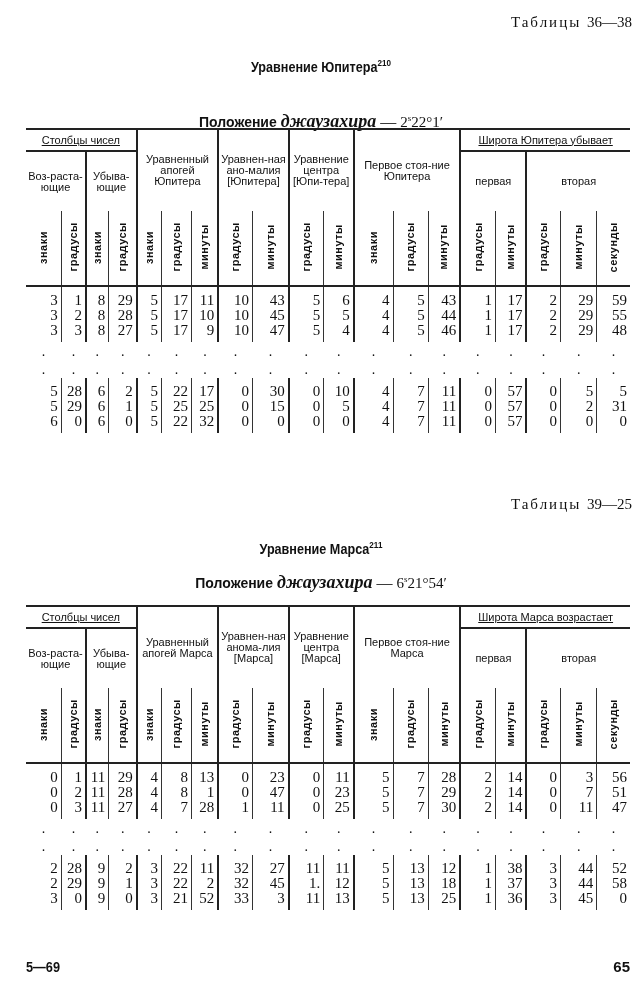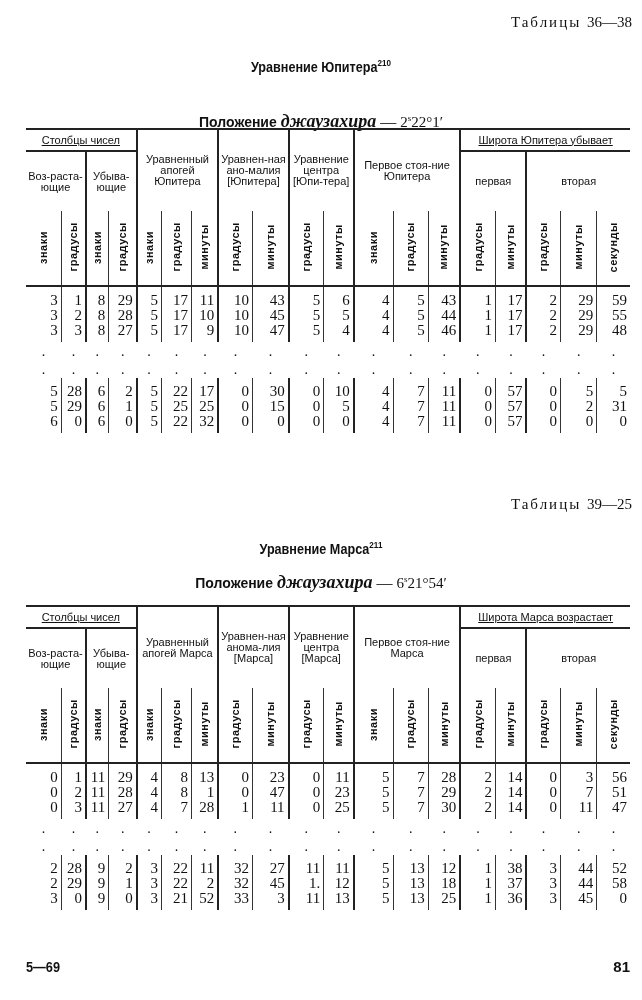--- a/index.html
+++ b/index.html
@@ -723,13 +723,13 @@
         <td class="bl"></td>
         <td class="blt"></td>
         <td class="bl"></td>
         <td class="blt"></td>
         <td class="blt"></td>
       </tr>
     </tbody>
 </table>
 
 <div class="footer-left">5—69</div>
-<div class="footer-right">81</div>
+<div class="footer-right">65</div>
 
 </body></html>

